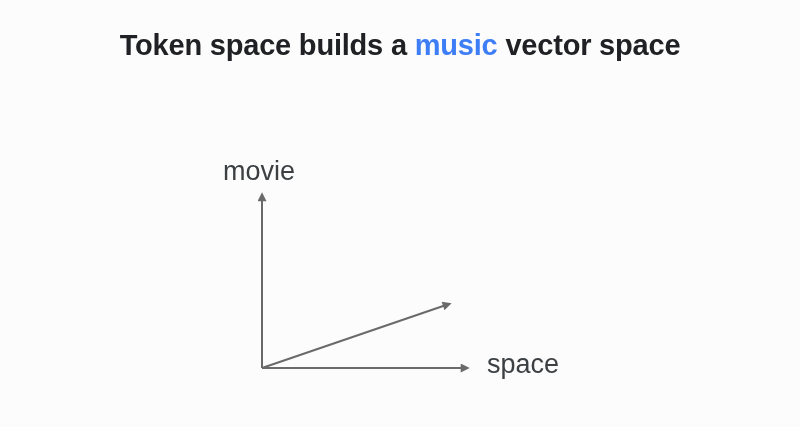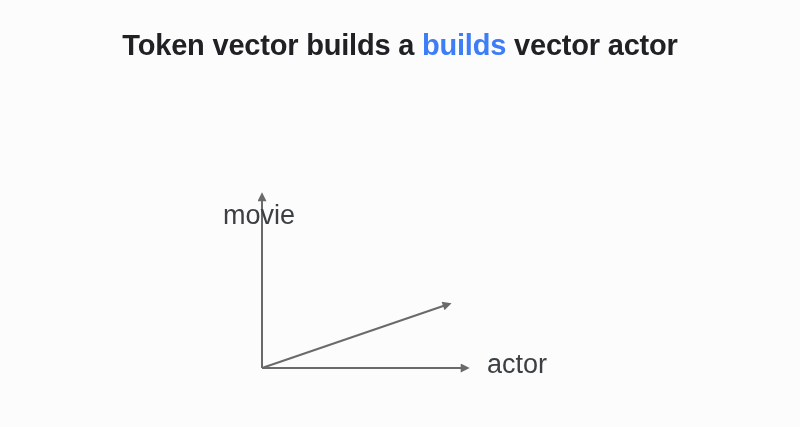--- a/index.html
+++ b/index.html
@@ -39,40 +39,40 @@
     stroke-width: 2;
   }
   .axis-label {
     position: absolute;
     font-size: 27px;
     font-weight: 400;
     line-height: 1.1;
     color: var(--label-text, #3c4043);
     white-space: nowrap;
   }
-  .label-movie { left: 223px; top: 157px; margin-top: 44px; }
+  .label-movie { left: 223px; top: 157px; }
   .label-music { left: 469px; top: 285px; }
   .label-actor { left: 487px; top: 350px; }
 </style>
 </head>
 <body>
 
 <div class="canvas">
 
   <div class="title">
-    <div><span>Token vector builds a </span><span class="accent">builds</span><span> vector actor</span></div>
+    <div><span>Token space builds a </span><span class="accent">music</span><span> vector space</span></div>
   </div>
 
   <svg class="diagram-svg" width="800" height="427" viewBox="0 0 800 427">
     <defs>
       <marker id="arrowhead" viewBox="0 0 10 10" refX="7" refY="5" markerWidth="12" markerHeight="9" markerUnits="userSpaceOnUse" orient="auto-start-reverse">
         <path d="M0,0 L10,5 L0,10 z" fill="#6a6a6a"></path>
       </marker>
     </defs>
     <line x1="262" y1="368" x2="262" y2="195" marker-end="url(#arrowhead)" stroke="#6a6a6a"></line>
     <line x1="262" y1="368" x2="467" y2="368" marker-end="url(#arrowhead)" stroke="#6a6a6a"></line>
     <line x1="262" y1="368" x2="449" y2="304" marker-end="url(#arrowhead)" stroke="#6a6a6a"></line>
   </svg>
 
   <span class="axis-label label-movie">movie</span>
-  <span class="axis-label label-actor">actor</span>
+  <span class="axis-label label-actor">space</span>
 
 </div>
 
 </body></html>

